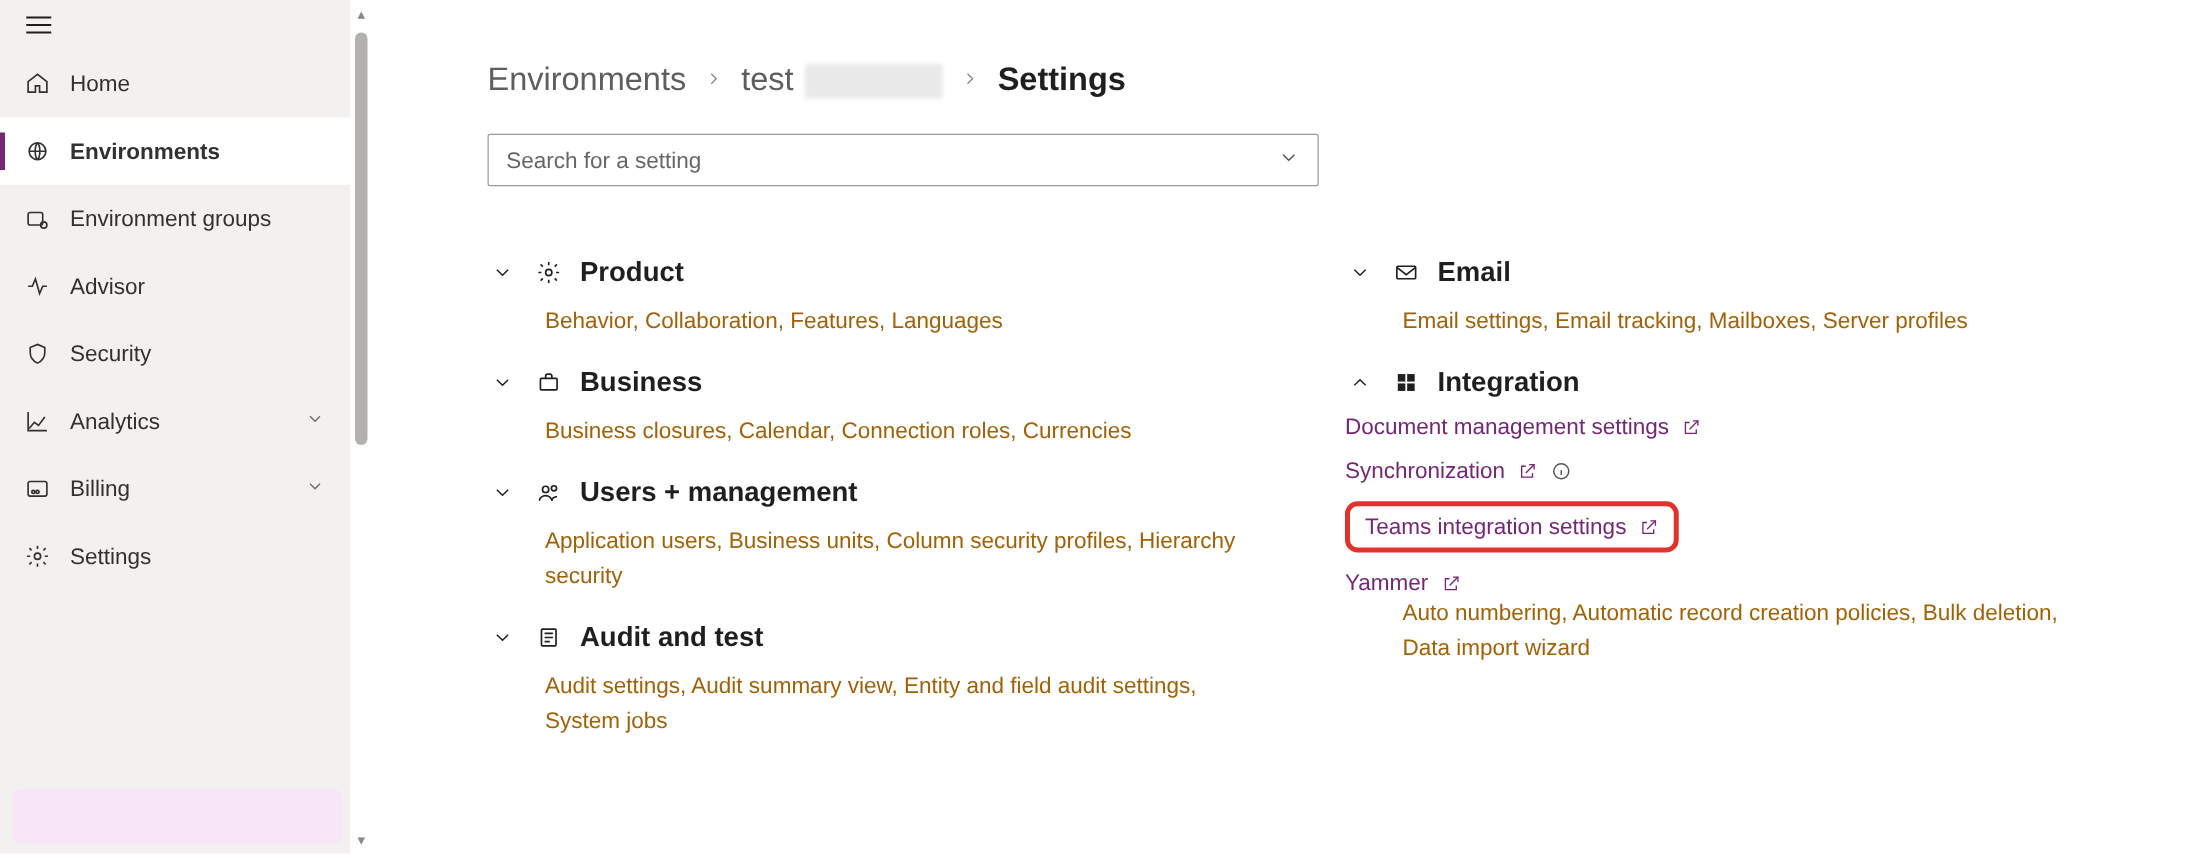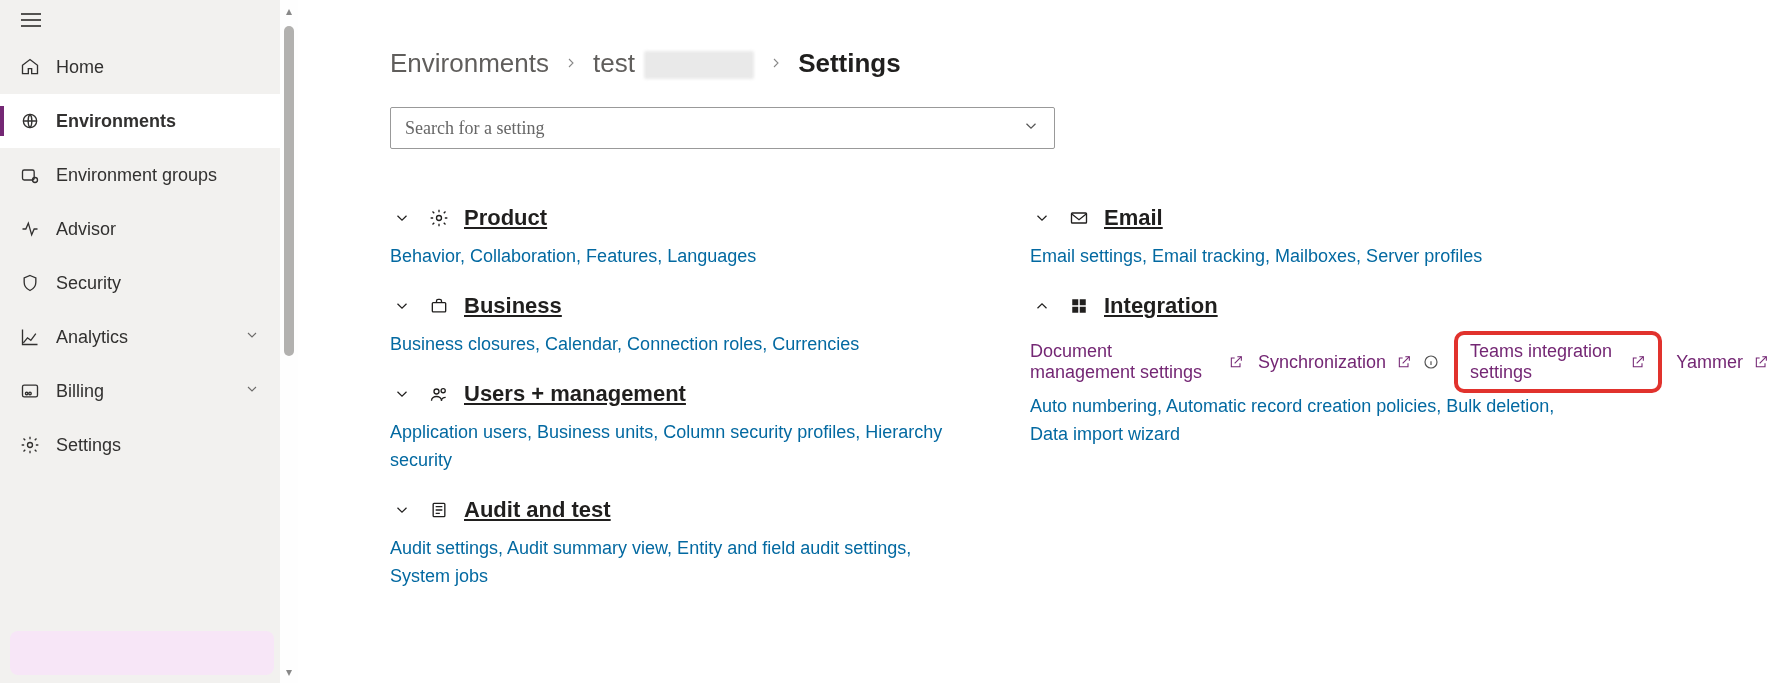--- a/index.html
+++ b/index.html
@@ -117,57 +117,57 @@
     border: 1px solid #999;
     border-radius: 2px;
     width: 665px;
     height: 42px;
     padding: 0 14px;
     color: #666;
     font-size: 18px;
     margin-bottom: 34px;
     cursor: pointer;
   }
-  .search .placeholder { flex:1;font-family:Liberation Serif, serif; }
+  .search .placeholder { flex:1; }
   .search .chev-down { color:#555; }
 
   .columns {
     display: flex;
     gap: 80px;
   }
   .col { min-width: 560px; }
 
   .section-header {
     display: flex;
     align-items: center;
     gap: 14px;
     margin: 22px 0 12px 0;
-    text-decoration: underline;
   }
   .section-header .toggle {
     width: 24px; height: 24px;
     display:flex; align-items:center; justify-content:center;
     cursor:pointer;
   }
   .section-header .section-icon {
     width: 22px; display:flex; justify-content:center;
   }
   .section-header .title {
     font-size: 22px;
     font-weight: 700;
   }
   .section-summary {
     font-size: 18px;
-    color: #0369a1;
+    color: #a16207;
     line-height: 1.55;
     margin-bottom: 10px;
     max-width: 560px;
-  }
-
-  .links { margin-top: 4px; display:flex; flex-direction:row; gap: 14px; justify-content: space-between; }
+    margin-left: 46px;
+  }
+
+  .links { margin-top: 4px; display:flex; flex-direction:column; gap: 14px; justify-content: space-between; }
   .link {
     display: inline-flex;
     align-items: center;
     gap: 10px;
     color: #742774;
     font-size: 18px;
     cursor: pointer;
     width: fit-content;
   }
   .link .open-ext { display:inline-flex; }

